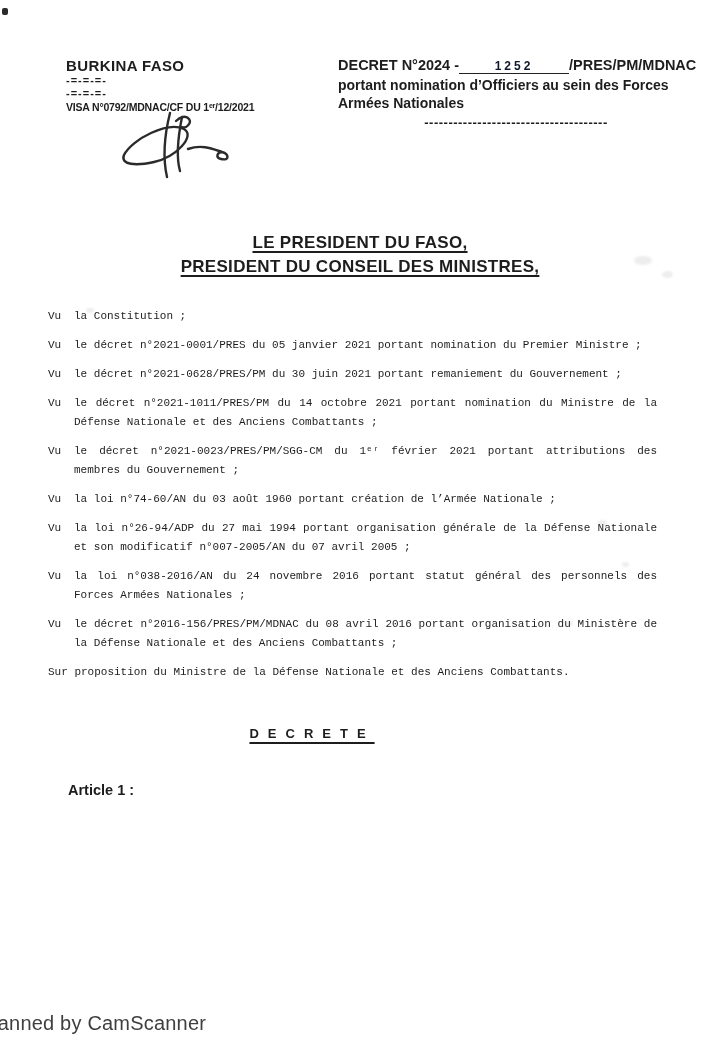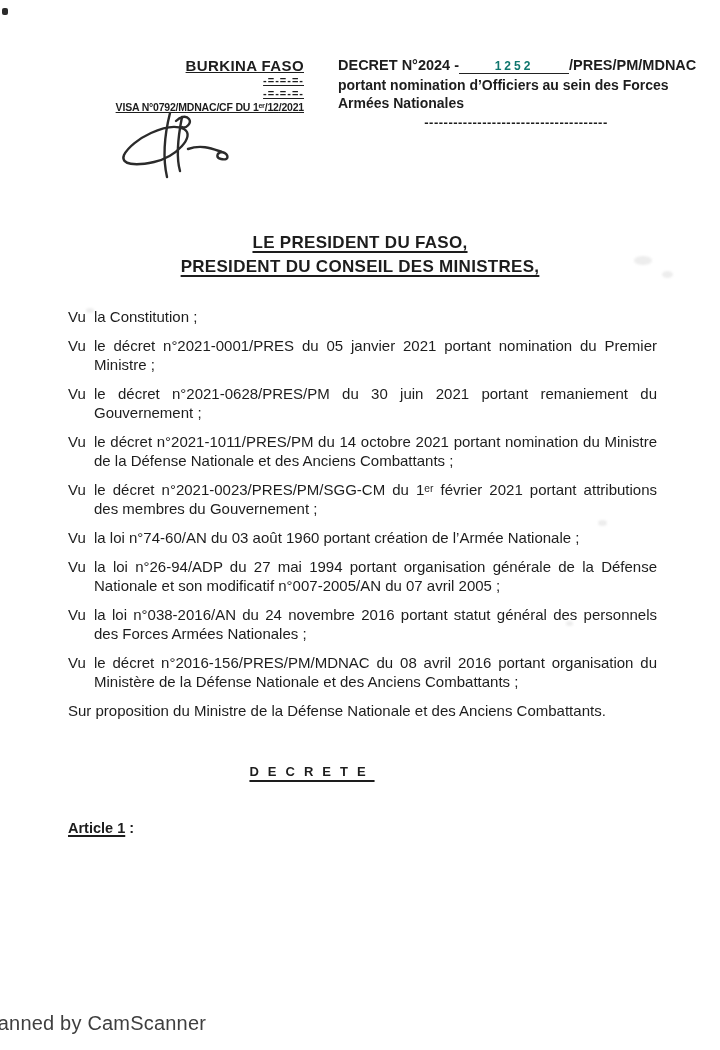--- a/index.html
+++ b/index.html
@@ -7,58 +7,58 @@
   .page {
     position:relative;
     width:720px; height:1050px;
     background:#ffffff;
     overflow:hidden;
     font-family:"Liberation Sans", sans-serif;
     color:#1d1d1d;
   }
   
   .header { display:flex; justify-content:space-between; padding:57px 26px 0 66px; }
-  .header-left { width:238px; text-align:right;text-decoration:underline; }
+  .header-left { width:238px; text-align:left; }
   .country { font-size:15px; font-weight:bold; letter-spacing:.4px; }
   .sep { font-size:11px; font-weight:bold; letter-spacing:1px; line-height:13px; }
   .motto { font-size:14px; font-weight:bold; }
   .visa { font-size:10.5px; font-weight:bold; white-space:nowrap; margin-top:1px; letter-spacing:-0.2px; }
   .signature-wrap { margin:-6px 0 0 44px; text-align:left; }
   .header-right { width:356px; font-weight:bold; }
   .decree-line { font-size:14.5px; white-space:nowrap; }
   .decree-blank {
     display:inline-block; width:110px; text-align:center;
     border-bottom:1.5px solid #222;
-    font-size:12px; letter-spacing:3px; color:#0f766e; font-weight:bold;
+    font-size:12px; letter-spacing:3px; color:#0f172a; font-weight:bold;
     line-height:14px;
   }
   .subject { font-size:14px; line-height:18px; margin-top:2px; }
   .dashes { text-align:center; font-size:13px; font-weight:bold; letter-spacing:.5px; margin-top:3px; white-space:nowrap; overflow:hidden; }
   
   .title { margin-top:52px; text-align:center; }
   .title-line {
     font-size:17px; font-weight:bold; letter-spacing:.3px; line-height:24px;
     text-decoration:underline; text-decoration-thickness:1.5px; text-underline-offset:3px;
   }
   
-  .content { margin:28px 63px 0 68px; font-size:15px; }
+  .content { margin:28px 63px 0 48px; font-size:11px;font-family:Liberation Mono, monospace; }
   .vu-item { display:flex; margin-bottom:10px; }
   .vu-label { flex:0 0 26px; line-height:19px; }
   .vu-text { flex:1; text-align:justify; line-height:19px; }
   .proposition { line-height:19px; margin-top:0; }
   
   .decrete-wrap { margin-top:42px; text-align:center; transform:translateX(-48px); }
   .decrete {
     display:inline-block; font-size:13px; font-weight:bold; letter-spacing:9px;
     text-decoration:underline; text-decoration-thickness:2px; text-underline-offset:4px;
   }
   
   .article { display:flex; margin:33px 66px 0 68px; font-size:14.5px; }
   .article-label { flex:0 0 88px; font-weight:bold; line-height:31px; white-space:nowrap; }
-  .article-label .u { text-decoration:underline; text-decoration-thickness:1.5px; text-underline-offset:2px;text-align:center; }
+  .article-label .u { text-decoration-thickness:1.5px; text-underline-offset:2px;text-align:center; }
   .article-text { flex:1; text-align:justify; line-height:31px; }
   
   .footer {
     position:absolute; left:-26px; bottom:15px;
     font-size:20px; color:#3f3f3f; letter-spacing:.2px; white-space:nowrap;
   }
   
   .scan-mark { position:absolute; left:2px; top:8px; width:6px; height:7px; background:#2b2b2b; border-radius:2px; }
   .speckle { position:absolute; border-radius:50%; background:rgba(110,110,110,.12); filter:blur(1px); }
   .sp1 { left:634px; top:256px; width:18px; height:9px; }

